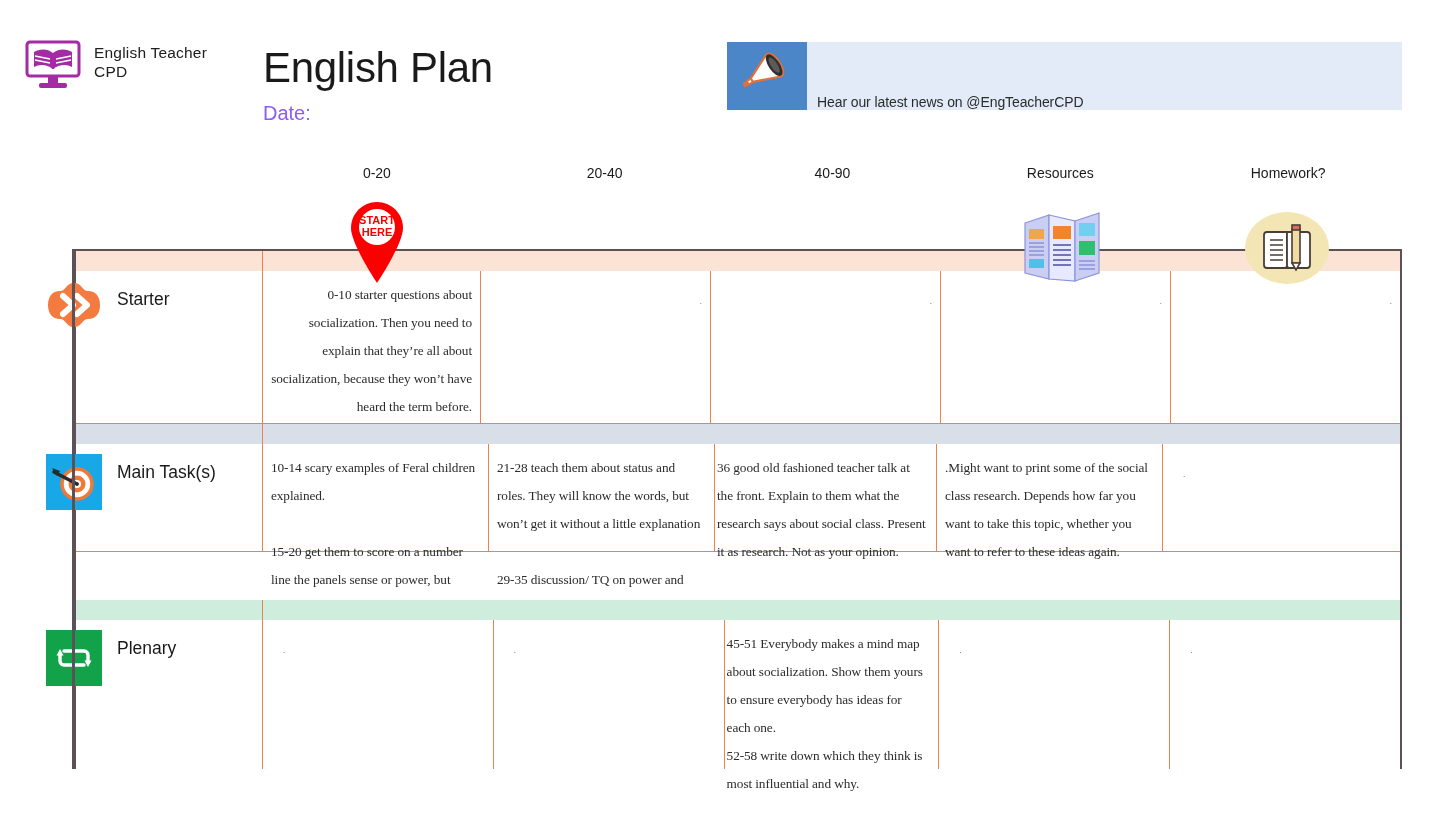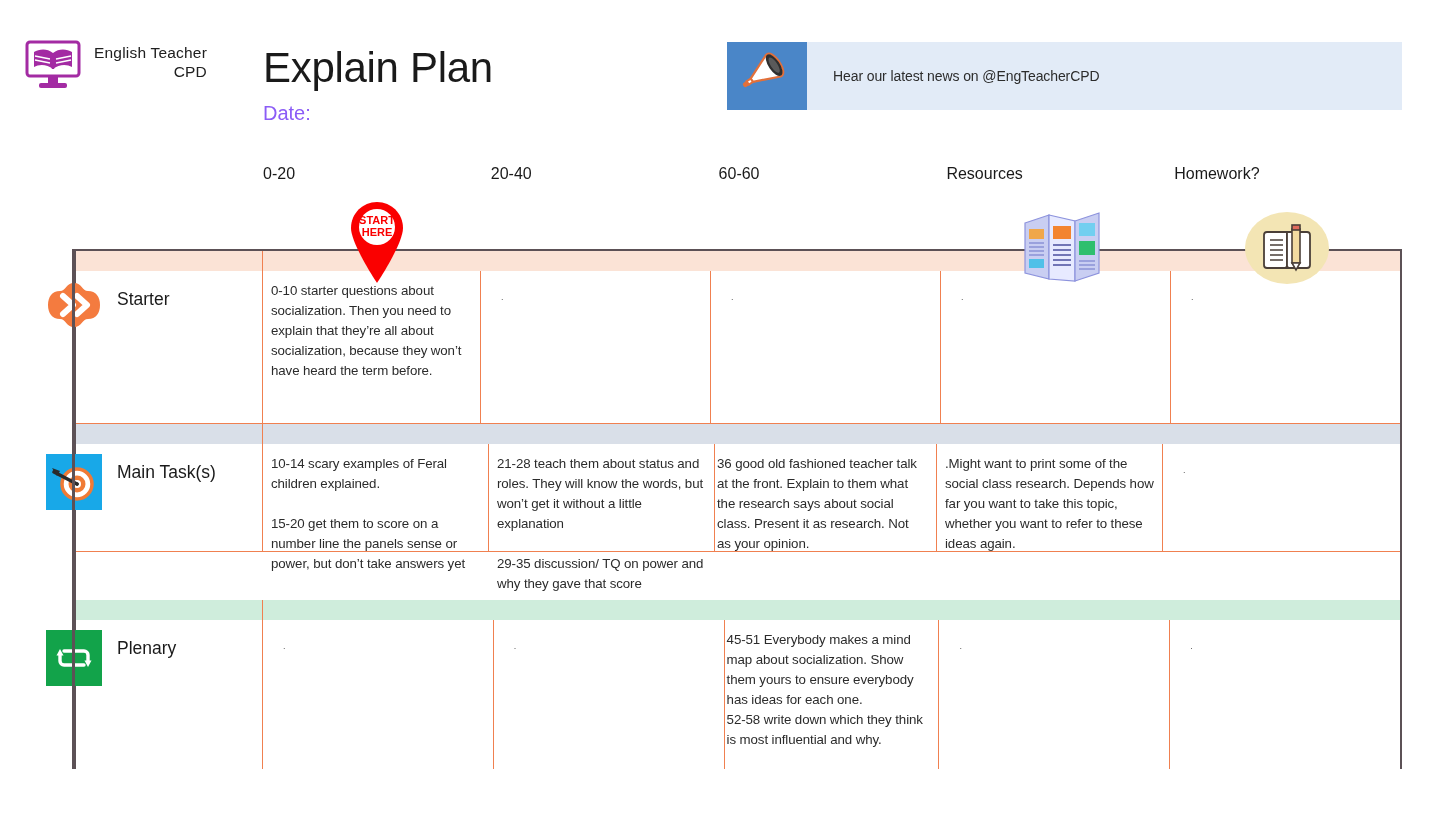--- a/index.html
+++ b/index.html
@@ -18,21 +18,21 @@
   }
 
   
   #brand {
     position: absolute; left: 24px; top: 40px;
     display: flex; align-items: flex-start; gap: 12px;
   }
   #brand .logo-mark { width: 58px; height: 52px; flex: 0 0 auto; }
   #brand .brand-text {
     font-size: 15.5px; line-height: 19px; color: #202020;
-    letter-spacing: 0.2px; padding-top: 3px; white-space: pre-line; text-align: right;
+    letter-spacing: 0.2px; padding-top: 3px; white-space: pre-line;
   }
 
   
   #doc-title {
     position: absolute; left: 263px; top: 42px;
     font-size: 42px; line-height: 52px; color: #1a1a1a;
     font-weight: 400; letter-spacing: -0.3px;
   }
   #doc-date {
     position: absolute; left: 263px; top: 102px;
@@ -46,36 +46,36 @@
     display: flex; align-items: stretch;
   }
   #news-banner .news-icon-box {
     width: 80px; height: 68px; flex: 0 0 auto;
     background: #4a86c8;
     display: flex; align-items: center; justify-content: center;
   }
   #news-banner .news-body {
     flex: 1 1 auto;
     background: #e2ebf7;
-    display: flex; align-items: center;
-    padding-left: 26px;
+    display: flex; align-items: flex-end;
+    padding-left: 10px;
   }
   #news-banner .news-text {
     font-size: 14px; color: #2c2c2c; letter-spacing: -0.1px;
   }
 
   
   #col-headers {
     position: absolute; left: 263px; top: 165px;
     width: 1139px; height: 28px;
     display: flex;
   }
   #col-headers .col-head {
-    flex: 1 1 0; 
-    font-size: 16px; color: #1a1a1a;
+    flex: 1 1 0; text-align: center;
+    font-size: 14px; color: #1a1a1a;
   }
 
   
   #plan-table {
     position: absolute; left: 74px; top: 249px;
     width: 1328px; height: 520px;
     border: 2px solid #5c5156;
     background: #ffffff;
   }
   .plan-row {
@@ -103,25 +103,26 @@
   }
   .row-label {
     position: absolute; left: 41px; top: 38px;
     font-size: 17.5px; color: #1a1a1a;
   }
   .plan-cell {
     flex: 1 1 0;
     border-right: 1.6px solid #f08050;
     padding: 30px 8px 10px 8px;
     font-size: 13.3px;
-    line-height: 20px;
+    line-height: 28px;
     color: #2b2b2b;
     letter-spacing: -0.1px;
     white-space: pre-line;
     word-break: break-word;
+    font-family: Liberation Serif, serif;
   }
   .plan-cell:last-child { border-right: none; }
   .plan-cell.empty {
     font-size: 9px; color: #555; padding-top: 36px; padding-left: 20px;
   }
   .plan-cell.tight { padding-left: 2px; padding-right: 10px; }
 
   
   .deco { position: absolute; }
   #start-pin { left: 347px; top: 200px; width: 60px; height: 84px; z-index: 6; }
@@ -149,21 +150,21 @@
         <path d="M11 16 L26 19 M11 20 L26 23" stroke="#ffffff" stroke-width="1.3"></path>
         <path d="M47 16 L32 19 M47 20 L32 23" stroke="#ffffff" stroke-width="1.3"></path>
         <rect x="24" y="36" width="10" height="7" fill="#a32ba3"></rect>
         <rect x="15" y="43" width="28" height="5" rx="2" fill="#a32ba3"></rect>
       </svg>
     </span>
     <span class="brand-text">English Teacher
 CPD</span>
   </div>
 
-  <div id="doc-title">Explain Plan</div>
+  <div id="doc-title">English Plan</div>
   <div id="doc-date">Date:</div>
 
   <div id="news-banner">
     <div class="news-icon-box">
       <svg width="54" height="54" viewBox="0 0 54 54" xmlns="http://www.w3.org/2000/svg">
         <g transform="rotate(-34 27 27)">
           <path d="M12 20 L38 9 C42 8 45 13 45 22 C45 31 42 36 38 35 L12 24 Z" fill="#ffffff" stroke="#e2703a" stroke-width="2.2" stroke-linejoin="round"></path>
           <ellipse cx="39" cy="22" rx="5.5" ry="12.5" fill="#2e2e2e"></ellipse>
           <ellipse cx="39" cy="22" rx="3.2" ry="9" fill="#5a5a5a"></ellipse>
           <path d="M12 20 L12 24 L7 24 L7 20 Z" fill="#ffffff" stroke="#e2703a" stroke-width="2"></path>
@@ -172,30 +173,30 @@
       </svg>
     </div>
     <div class="news-body">
       <span class="news-text">Hear our latest news on @EngTeacherCPD</span>
     </div>
   </div>
 
   <div id="col-headers">
     <div class="col-head">0-20</div>
     <div class="col-head">20-40</div>
-    <div class="col-head">60-60</div>
+    <div class="col-head">40-90</div>
     <div class="col-head">Resources</div>
     <div class="col-head">Homework?</div>
   </div>
 
   <div class="vrail"></div>
 
   <div id="plan-table">
 
-    <div class="plan-row" style="height:173px;">
+    <div class="plan-row" style="height:173px;text-align:right;">
       <div class="row-band" style="background:#fbe3d6;"></div>
       <div class="row-label-cell">
         <span class="row-icon">
           <svg width="56" height="56" viewBox="0 0 56 56" xmlns="http://www.w3.org/2000/svg">
             <path d="M28 2 C36 2 36 10 42 10 C50 10 54 16 54 24 C54 32 50 38 42 38 C36 38 36 46 28 46 C20 46 20 38 14 38 C6 38 2 32 2 24 C2 16 6 10 14 10 C20 10 20 2 28 2 Z" fill="#f47b3f"></path>
             <path d="M17 15 L27 24 L17 33" fill="none" stroke="#ffffff" stroke-width="6" stroke-linecap="round" stroke-linejoin="round"></path>
             <path d="M31 15 L41 24 L31 33" fill="none" stroke="#ffffff" stroke-width="6" stroke-linecap="round" stroke-linejoin="round"></path>
           </svg>
         </span>
         <span class="row-label">Starter</span>

